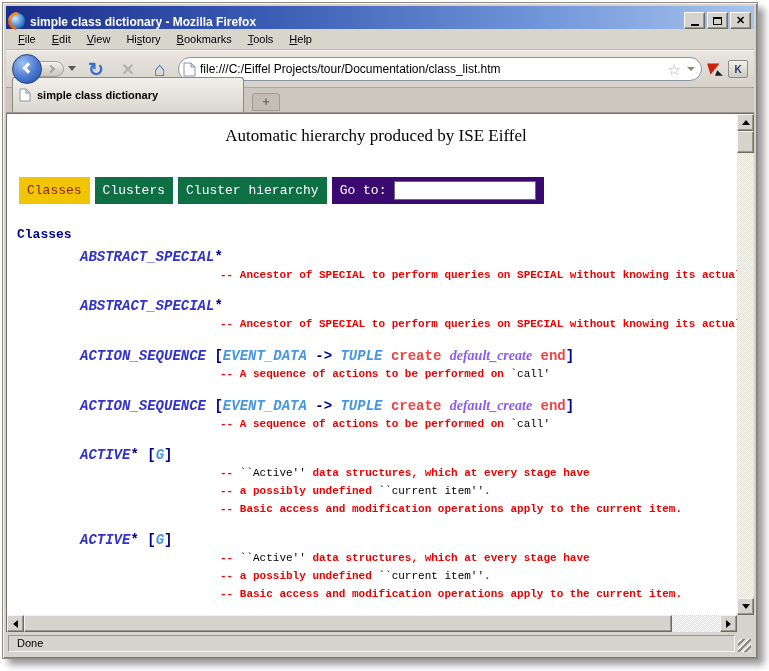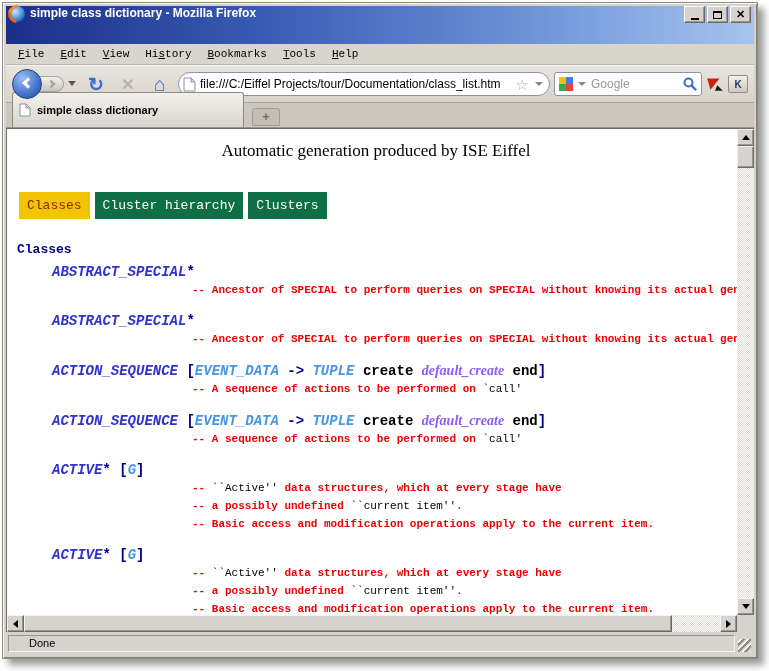--- a/index.html
+++ b/index.html
@@ -5,40 +5,40 @@
   * { margin:0; padding:0; box-sizing:border-box; }
   html,body { width:769px; height:671px; background:#ffffff; font-family:"Liberation Sans",sans-serif; overflow:hidden; }
 
   
   .window{ position:absolute; left:2px; top:2px; width:756px; height:657px;
     background:#d6d3ce; border:1px solid #8f8c84;
     box-shadow: inset 1px 1px 0 #f6f5f1, inset -1px -1px 0 #817e76, 6px 6px 7px rgba(0,0,0,.40);
     padding:3px; display:flex; flex-direction:column; }
 
   
-  .titlebar{ height:38px; flex:none; display:flex; align-items:flex-start; padding:0 3px;
+  .titlebar{ height:23px; flex:none; display:flex; align-items:flex-end; padding:0 3px;
     background:linear-gradient(90deg,#1b2f8a 0%,#3a5cb4 35%,#6f93d8 70%,#a6c4ee 100%); }
   .ff-icon{ position:relative; width:16px; height:16px; border-radius:50%;
     background:radial-gradient(circle at 38% 35%, #cfe7ff 0%, #5a9ade 45%, #2160ae 75%, #163f7c 100%); flex:none; }
   .ff-icon::after{ content:''; position:absolute; inset:-1px; border-radius:50%;
     border:3px solid transparent; border-top-color:#f58a1e; border-left-color:#e8680e; transform:rotate(-40deg); }
   .titletext{ color:#fff; font-weight:bold; font-size:12px; margin-left:5px; flex:1;
     white-space:nowrap; overflow:hidden; }
   .winbtns{ display:flex; gap:2px; }
   .wbtn{ width:21px; height:17px; background:#d6d3ce; border:1px solid;
     border-color:#fff #6e6b63 #6e6b63 #fff; box-shadow:inset -1px -1px 0 #9a968c;
     display:flex; align-items:center; justify-content:center; position:relative; }
   .glyph-min{ width:8px; height:2px; background:#000; margin-top:9px; }
   .glyph-max{ width:9px; height:8px; border:1px solid #000; border-top-width:2px; }
   .glyph-close{ font-size:11px; font-weight:bold; color:#000; line-height:1; }
 
   
   .menubar{ height:21px; flex:none; background:#d8d5cd; display:flex; align-items:center;
     padding-left:4px; border-bottom:1px solid #bdb9b0; font-size:11px; color:#000; }
-  .menu-item{ padding:3px 8px; cursor:default;font-family:Liberation Mono, monospace; }
+  .menu-item{ padding:3px 8px; cursor:default; }
 
   
   .navbar{ height:38px; flex:none; background:linear-gradient(#e9e6df,#d6d2ca);
     border-top:1px solid #f4f3ef; border-bottom:1px solid #a9a59c;
     display:flex; align-items:center; padding:0 6px; gap:4px; }
   .backfwd{ display:flex; align-items:center; flex:none; width:66px; position:relative; height:30px; }
   .fwd-pill{ position:absolute; left:24px; top:7px; width:28px; height:16px; border-radius:0 8px 8px 0;
     background:linear-gradient(#f3f1ec,#c9c5bc); border:1px solid #a8a49a; }
   .fwd-pill .chev{ position:absolute; left:11px; top:4px; width:6px; height:6px;
     border-top:2px solid #a5a198; border-right:2px solid #a5a198; transform:rotate(45deg); }
@@ -96,27 +96,27 @@
   .btnrow{ display:flex; gap:5px; margin-top:31px; margin-left:4px; font-size:13px; }
   .pbtn{ padding:6px 8px; white-space:nowrap; cursor:pointer; }
   .pbtn-yellow{ background:#f2c504; color:#8d2500; }
   .pbtn-green{ background:#0f6f44; color:#fff; }
   .goto{ background:#3a0a70; color:#fff; padding:4px 8px; display:flex; align-items:center; gap:8px; }
   .goto input{ width:142px; height:19px; border:1px solid #6b6b6b; background:#fff; font-size:12px; padding:0 2px; }
 
   .section-title{ margin-top:23px; margin-left:2px; font-size:13px; font-weight:bold; color:#00008b; }
 
   .class-list{ margin-top:7px; }
-  .entry{ margin-left:37px; margin-bottom:14px; }
+  .entry{ margin-left:65px; margin-bottom:14px; }
   .sig{ font-size:14px; line-height:17px; font-weight:bold; white-space:nowrap; cursor:pointer; }
   .cline{ margin-left:140px; line-height:17px; white-space:nowrap; }
   .tk-cls{ color:#3232cd; font-style:italic; }
   .tk-gen{ color:#4797e2; font-style:italic; }
   .tk-sym{ color:#00008b; }
-  .tk-kw{ color:#000000; font-weight:bold; }
+  .tk-kw{ color:#ef4444; font-weight:bold; }
   .tk-feat{ color:#8b5cf6; font-style:italic;font-family:Liberation Serif, serif; }
   .tk-cmt{ color:#ee0000; font-size:11px; font-weight:bold; }
   .tk-code{ color:#000; font-size:11px; font-weight:normal; }
 
   
   .checker{ background:conic-gradient(#ffffff 0 25%, #dedbd2 25% 50%, #ffffff 50% 75%, #dedbd2 75%);
     background-size:2px 2px; }
   .sb-btn,.sb-thumb{ background:#d6d3ce; border:1px solid; border-color:#f4f3ef #6e6b63 #6e6b63 #f4f3ef;
     box-shadow:inset -1px -1px 0 #9a968c; flex:none; display:flex; align-items:center; justify-content:center; }
   .arrow{ width:0; height:0; }
@@ -131,21 +131,21 @@
   .corner{ height:17px; background:#d6d3ce; flex:none; }
   .hscroll{ height:17px; flex:none; display:flex; }
   .hscroll .sb-btn{ width:17px; height:17px; }
   .hscroll .sb-thumb{ width:648px; }
   .hscroll .htrack{ flex:1; }
 
   
   .statusbar{ height:23px; flex:none; background:#d6d3ce; display:flex; align-items:center;
     padding:2px 3px 3px 2px; gap:3px; }
   .status-field{ flex:1; height:17px; border:1px solid; border-color:#9a968c #f4f3ef #f4f3ef #9a968c;
-    display:flex; align-items:center; padding-left:20px; font-size:11px; color:#000; }
+    display:flex; align-items:center; padding-left:8px; font-size:11px; color:#000; }
   .grip{ width:13px; height:13px; align-self:flex-end;
     background:repeating-linear-gradient(135deg, transparent 0 2px, #ffffff 2px 3px, #8d8a82 3px 5px); }
 </style>
 </head>
 <body>
 
 <div class="window">
 
   <div class="titlebar">
     <span class="ff-icon"></span>
@@ -196,29 +196,20 @@
     <span class="addressbar">
       <svg width="13" height="15">
         <path d="M1 1 h7 l4 4 v9 h-11 z" fill="#ffffff" stroke="#8a93a6"></path>
         <path d="M8 1 l4 4 h-4 z" fill="#dfe5ee" stroke="#8a93a6"></path>
       </svg>
       <span class="url-text">file:///C:/Eiffel Projects/tour/Documentation/class_list.htm</span>
       <span class="star">☆</span>
       <span class="drop-arrow"></span>
     </span>
 
-    <span class="searchbox">
-      <span class="gicon"></span>
-      <span class="drop-arrow"></span>
-      <span class="search-text">Google</span>
-      <svg width="14" height="14" viewBox="0 0 14 14">
-        <circle cx="5.5" cy="5.5" r="4" fill="none" stroke="#3a6fcc" stroke-width="2"></circle>
-        <line x1="8.5" y1="8.5" x2="12.5" y2="12.5" stroke="#3a6fcc" stroke-width="2.4" stroke-linecap="round"></line>
-      </svg>
-    </span>
 
     <svg class="kasp" viewBox="0 0 16 16">
       <path d="M1 3 L12 3 L4 13 Z" fill="#cc2211"></path>
       <path d="M10 9 L15 14 L8 14 Z" fill="#1c1c1c"></path>
     </svg>
     <span class="kbtn">
         <span>K</span>
       </span>
   </div>
 
@@ -231,26 +222,30 @@
       <span class="tab-label">simple class dictionary</span>
     </span>
     <span class="newtab">
         <span>+</span>
       </span>
   </div>
 
   <div class="viewport">
     <div class="main-col">
       <div class="page">
-        <div class="doc-heading">Automatic generation produced by ISE Eiffel</div>
+        <div class="doc-heading">Automatic hierarchy produced by ISE Eiffel</div>
 
         <div class="btnrow">
           <span class="pbtn pbtn-yellow">Classes</span>
+          <span class="pbtn pbtn-green">Clusters</span>
           <span class="pbtn pbtn-green">Cluster hierarchy</span>
-          <span class="pbtn pbtn-green">Clusters</span>
+          <span class="goto">
+            <span>Go to:</span>
+            <input type="text" value="" style="">
+          </span>
         </div>
 
         <div class="section-title">Classes</div>
 
         <div class="class-list">
             <div class="entry">
               <div class="sig"><span class="tk-cls">ABSTRACT_SPECIAL</span><span class="tk-sym">*</span></div>
               <div class="cline"><span class="tk-cmt">-- Ancestor of SPECIAL to perform queries on SPECIAL without knowing its actual generic</span></div>
             </div>
             <div class="entry">

